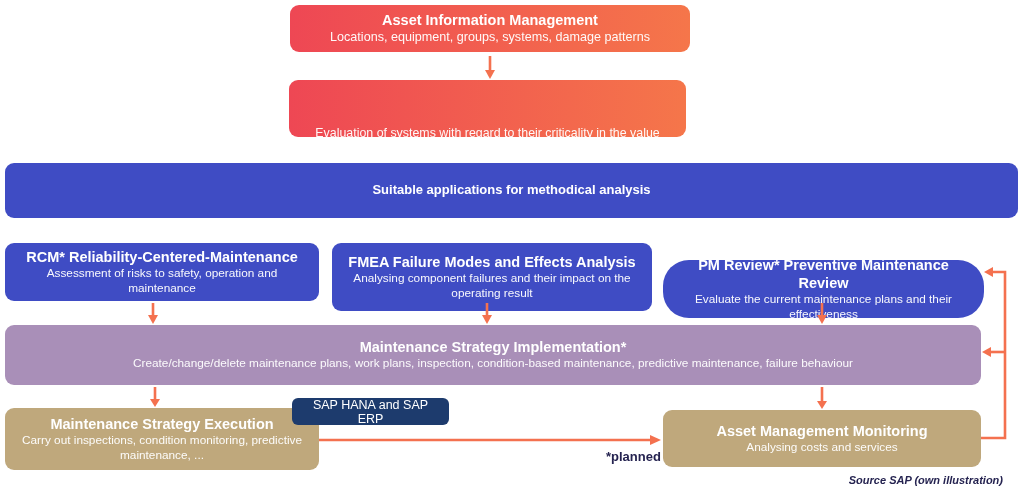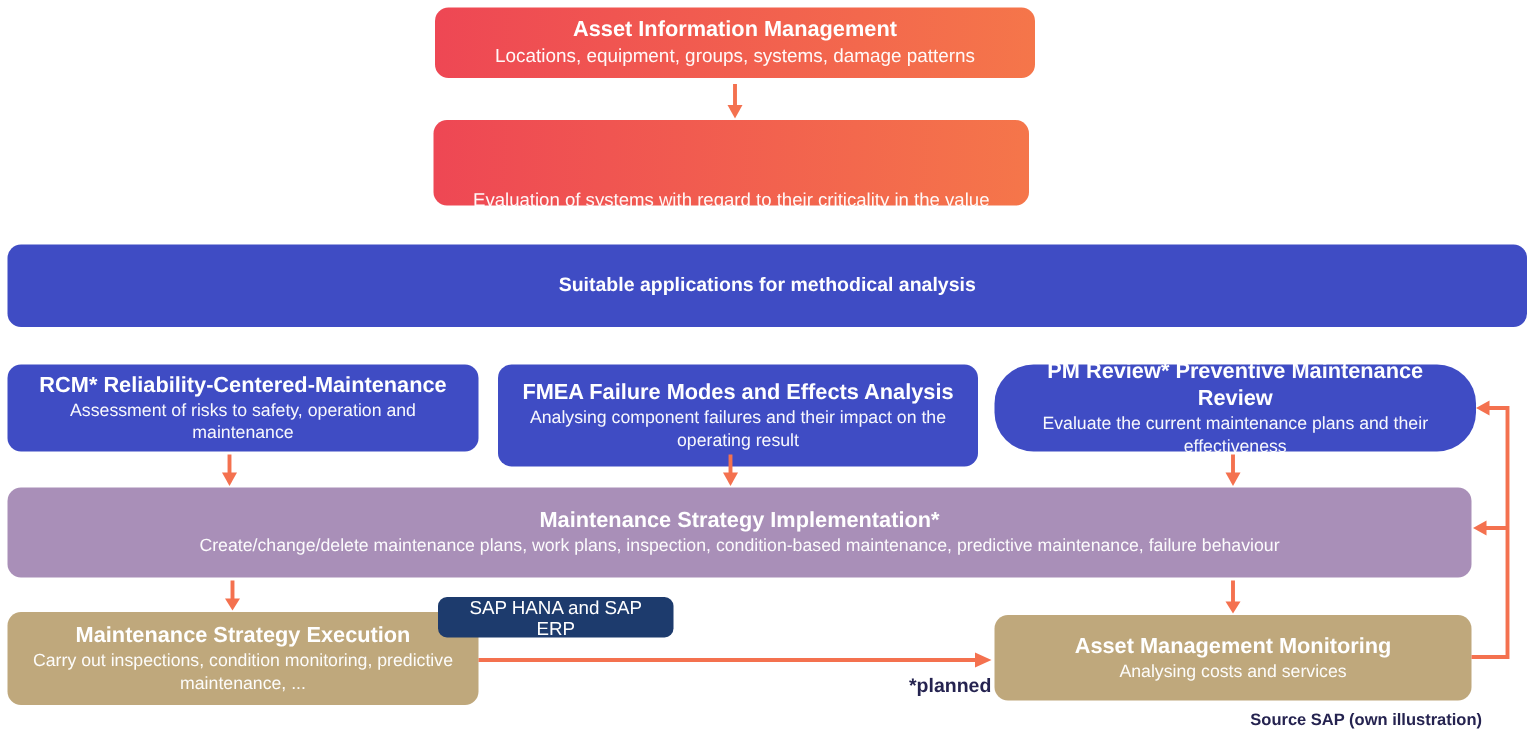--- a/index.html
+++ b/index.html
@@ -32,34 +32,34 @@
   .navy  { background: #1d3b6d; }
 
   .asset-info    { left:290px; top:5px;   width:400px; height:47px; }
   .asset-info .sub { font-size: 12.6px; }
   .risk          { left:289px; top:80px;  width:397px; height:57px; }
   .risk .sub     { font-size: 12.4px; margin-top: 48px; }
   .suitable      { left:5px;   top:163px; width:1013px; height:55px; }
   .suitable .title { font-size: 13px; }
   .rcm           { left:5px;   top:243px; width:314px; height:58px; padding:3px 15px; }
   .fmea          { left:332px; top:243px; width:320px; height:68px; }
-  .pm-review     { left:663px; top:243px; width:321px; height:58px;border-radius:26px; }
+  .pm-review     { left:663px; top:260px; width:321px; height:58px;border-radius:26px; }
   .implementation{ left:5px;   top:325px; width:976px; height:60px;justify-content:center; }
   .execution     { left:5px;   top:408px; width:314px; height:62px; }
   .sap-badge     { left:292px; top:398px; width:157px; height:27px; border-radius:6px;
                    z-index:5; font-size:12.5px; font-weight:normal; }
   .monitoring    { left:663px; top:410px; width:318px; height:57px; }
 
   .overlay { position:absolute; left:0; top:0; pointer-events:none; }
   .overlay line, .overlay path { stroke:#f4714f; stroke-width:2.6; fill:none; }
   .overlay polygon { fill:#f4714f; stroke:none; }
 
   .note { position:absolute; color:#252350; font-weight:bold; }
   .note-planned { left:606px; top:449px; font-size:13px; }
-  .note-source  { right:36px; top:474px; font-size:11px; }
+  .note-source  { right:21px; top:474px; font-size:11px;font-style:italic; }
 </style>
 </head>
 <body>
 
 <div class="canvas">
 
   <div class="box grad asset-info">
     <div class="title">Asset Information Management</div>
     <div class="sub">Locations, equipment, groups, systems, damage patterns</div>
   </div>

